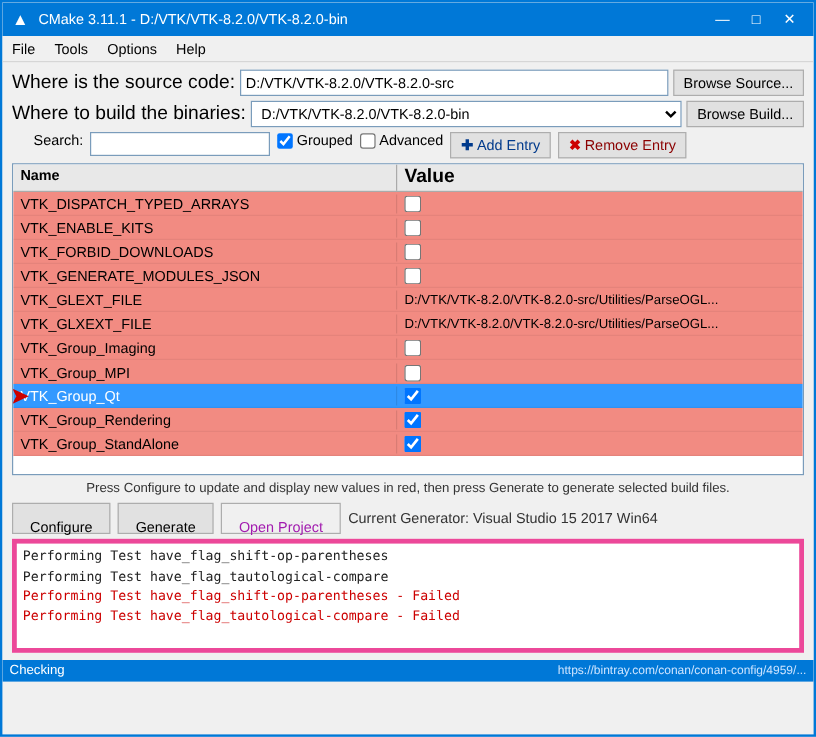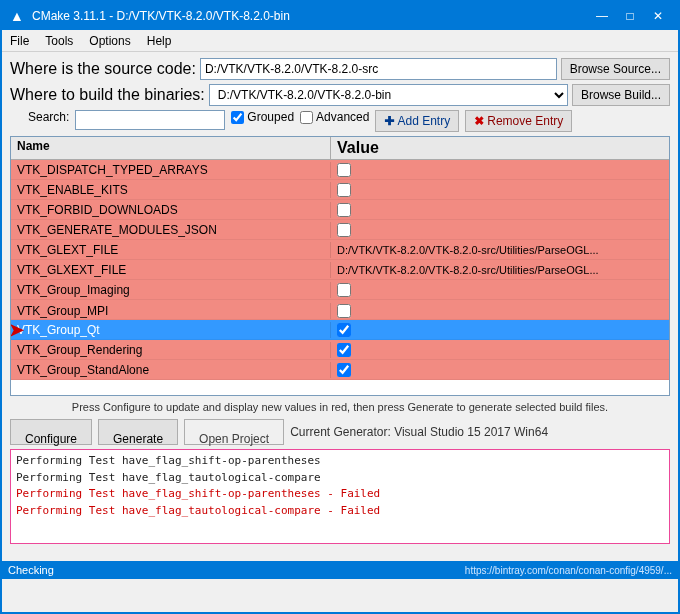--- a/index.html
+++ b/index.html
@@ -241,54 +241,53 @@
     }
     .action-btn {
       height: 26px;
       padding: 12px 14px;
       background: #e1e1e1;
       border: 1px solid #adadad;
       font-size: 12px;
       cursor: pointer;
     }
     .action-btn:disabled {
-      color: #404040;
+      color: #a21caf;
       cursor: default;
       background: #f0f0f0;
     }
     #current-generator {
       font-size: 12px;
       color: #333;
     }
 
     
     #log-area {
       background: white;
-      border: 1px solid #ec4899;
+      border: 4px solid #ec4899;
       height: 95px;
       overflow-y: scroll;
       padding: 3px 5px;
       font-size: 11px;
       font-family: Consolas, monospace;
       color: #222;
     }
     .log-line { line-height: 1.5; }
     .log-line.failed { color: #cc0000; }
 
     
     #status-bar {
       background: #0078d7;
       color: white;
       height: 18px;
       display: flex;
       align-items: center;
       padding: 0 6px;
       font-size: 11px;
       justify-content: space-between;
-      margin-top: 11px;
     }
     #status-text {}
     #status-url {
       color: #cce4ff;
       font-size: 10px;
     }
 
     
     ::-webkit-scrollbar { width: 14px; }
     ::-webkit-scrollbar-track { background: #f0f0f0; border-left: 1px solid #d0d0d0; }

